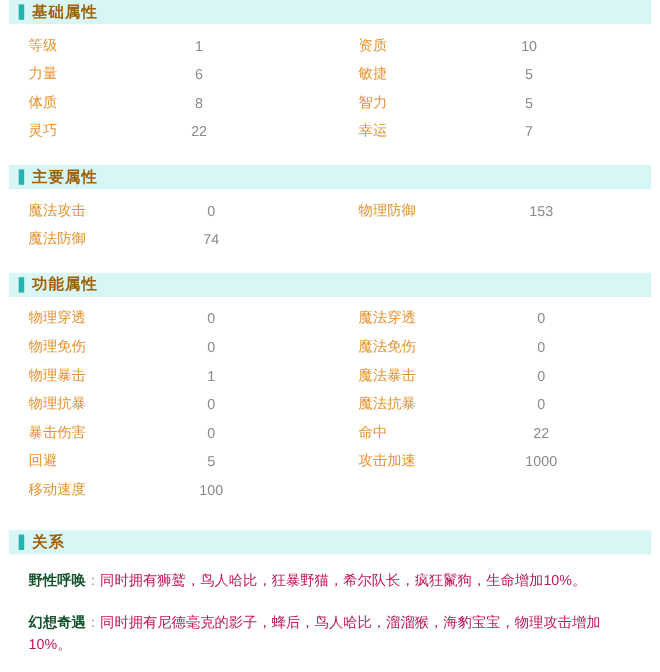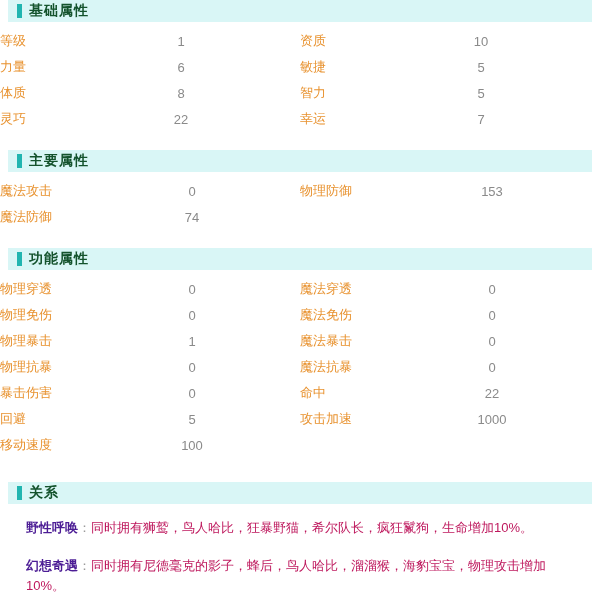--- a/index.html
+++ b/index.html
@@ -30,41 +30,42 @@
     position: relative;
   }
   .section-header .bar {
     width: 5px;
     height: 14px;
     background: #21b5b0;
     margin-left: 9px;
     margin-right: 7px;
   }
   .section-header .title {
-    color: #14532d;
+    color: #a16207;
     font-size: 14px;
     font-weight: bold;
     letter-spacing: 1px;
   }
 
   
   .attr-grid {
     display: flex;
     flex-wrap: wrap;
     padding: 6px 0 2px 0;
   }
   .attr-cell {
     width: 50%;
     box-sizing: border-box;
     display: flex;
     align-items: center;
     height: 26px;
   }
   .attr-label {
     width: 108px;
+    padding-left: 26px;
     box-sizing: border-box;
     color: #e8922f;
     font-size: 13px;
     white-space: nowrap;
   }
   .attr-value {
     flex: 1;
     text-align: center;
     color: #8a8a8a;
     font-size: 13px;
@@ -84,21 +85,21 @@
   
   .relations {
     padding: 14px 18px 0 26px;
   }
   .relation-item {
     margin-bottom: 18px;
     line-height: 20px;
     font-size: 13px;
   }
   .relation-name {
-    color: #4c1d95;
+    color: #14532d;
     font-weight: bold;
   }
   .relation-sep {
     color: #9b9b9b;
   }
   .relation-desc {
     color: #be185d;
   }
 </style>
 </head>

